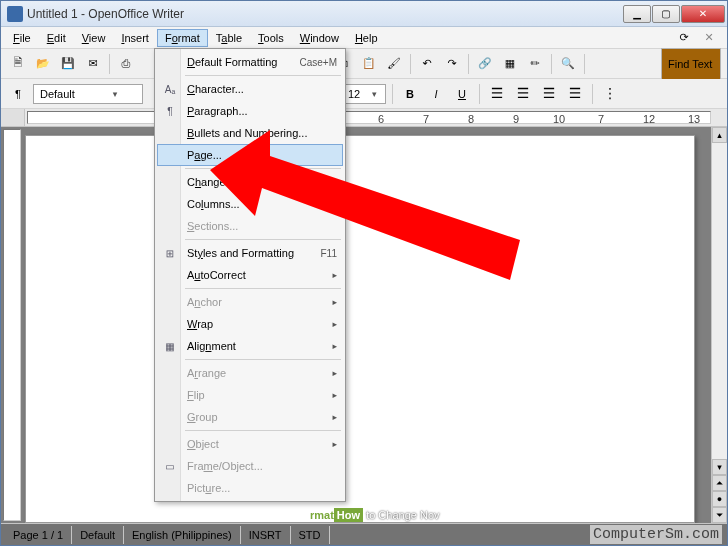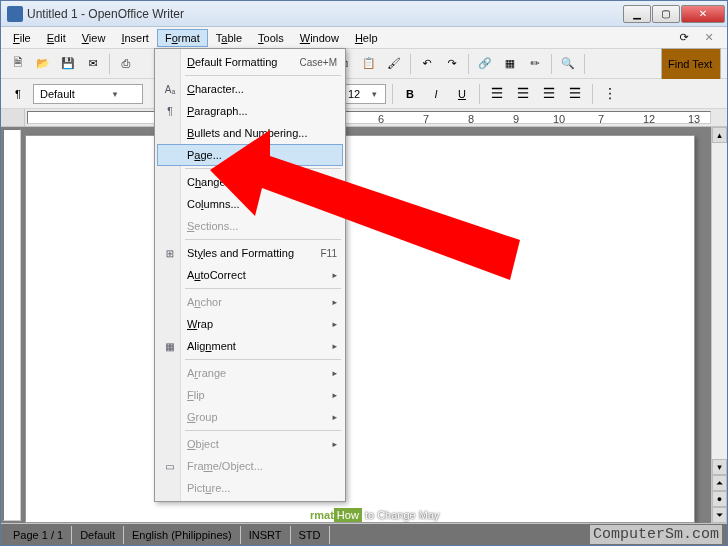--- a/index.html
+++ b/index.html
@@ -54,21 +54,21 @@
 .dd-item .label { flex: 1; }
 .dd-item .shortcut { color: #555; font-size: 10px; }
 .dd-item .sub { color: #555; font-size: 9px; }
 .dd-sep { height: 1px; background: #d0d0d0; margin: 2px 2px 2px 28px; }
 .dd-icon { position: absolute; left: 5px; width: 16px; height: 16px; display:flex;align-items:center;justify-content:center; font-size:10px; color:#556; }
 
 .arrow { position: absolute; z-index: 200; left: 200px; top: 130px; pointer-events: none; }
 
 .watermark-left { position: absolute; bottom: 24px; left: 310px; z-index: 300; font-size: 14px; }
 .watermark-left .wiki { color: #7aa83a; font-weight: bold; }
-.watermark-left .how { background: #7aa83a; color: #fff; padding: 1px 3px; font-weight: normal; }
+.watermark-left .how { background: #7aa83a; color: #fff; padding: 1px 3px; font-weight: bold; }
 .watermark-left .rest { color: #fff; text-shadow: 0 0 2px #000; }
 .watermark-right { position: absolute; bottom: 2px; right: 6px; z-index: 300; font-size: 15px; color: #444; font-family: Liberation Mono, monospace; background: rgba(255,255,255,.6); padding: 1px 3px; }
 .close-x { width:16px; height:16px; color:#888; display:flex;align-items:center;justify-content:center; }
 </style>
 </head>
 <body>
 
 <div class="window">
 
   <div class="titlebar">
@@ -274,15 +274,15 @@
   <div class="dd-item disabled">
     <span class="label">Pict<u>u</u>re...</span>
   </div>
 </div>
 
 <svg class="arrow" width="330" height="170">
   <polygon points="10,40 70,0 70,26 320,110 310,150 62,58 55,86" fill="#ff0000"></polygon>
 </svg>
 
 <div class="watermark-left">
-  <span class="wiki">rmat</span><span class="how">How</span><span class="rest"> to Change May</span>
+  <span class="wiki">rmat</span><span class="how">How</span><span class="rest"> to Change Nov</span>
 </div>
 <div class="watermark-right">ComputerSm.com</div>
 
 </body></html>

